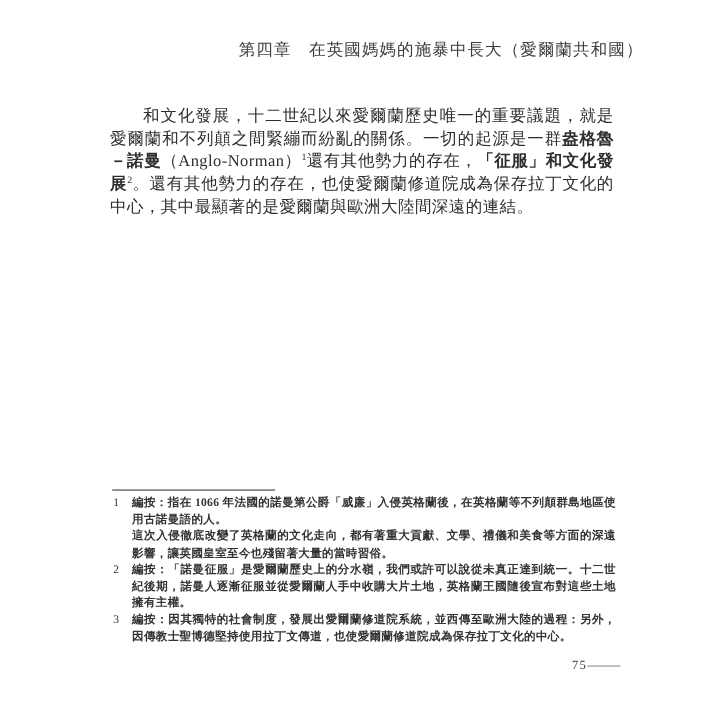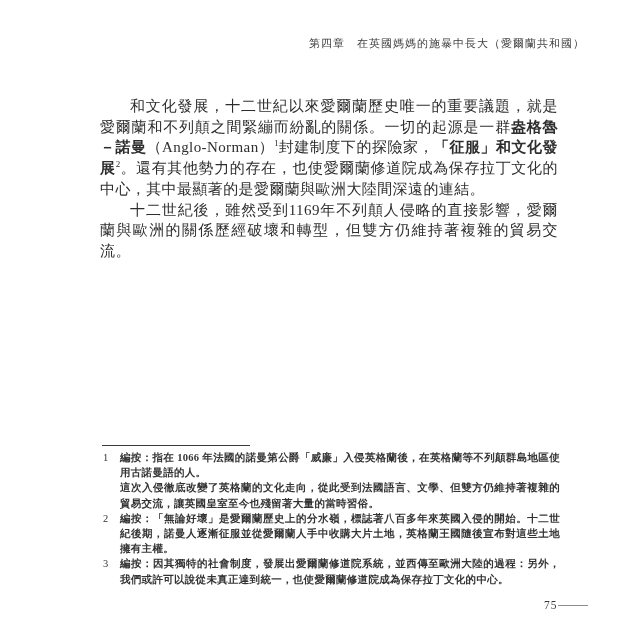--- a/index.html
+++ b/index.html
@@ -10,21 +10,21 @@
     position:relative;
     overflow:hidden;
   }
   .page{
     position:absolute;inset:0;background:#ffffff;
   }
   
   .running-header{
     position:absolute;
     top:36px;right:55px;
-    font-size:11px;
+    font-size:15px;
     letter-spacing:1px;
     color:#3d3d3d;
     white-space:nowrap;
   }
   
   .body-text{
     position:absolute;
     left:100px;top:96px;width:458px;
     font-size:15px;
     line-height:20.7px;
@@ -62,21 +62,21 @@
     align-items:flex-start;
   }
   .footnote-number{
     flex:0 0 17px;
   }
   .footnote-body{flex:1;font-weight:bold;}
   .footnote-body p{margin:0;}
   
   .footer{
     position:absolute;
-    top:599px;left:544px;
+    top:599px;left:520px;
     display:flex;
     align-items:center;
     gap:0;
   }
   .page-number{
     font-size:11.5px;
     letter-spacing:1px;
     color:#3a3a3a;
   }
   .footer-line{
@@ -85,44 +85,43 @@
   }
 </style>
 </head>
 <body>
 
 <div class="page">
 
   <div class="running-header">第四章　在英國媽媽的施暴中長大（愛爾蘭共和國）</div>
 
   <div class="body-text">
-      <p><span>和文化發展，十二世紀以來愛爾蘭歷史唯一的重要議題，就是愛爾蘭和不列顛之間緊繃而紛亂的關係。一切的起源是一群</span><span class="b">盎格魯－諾曼</span><span>（Anglo-Norman）</span><sup>1</sup><span>封建制度下的探險家，</span><span class="b">「征服」和文化發展</span><sup>2</sup><span>。還有其他勢力的存在，也使愛爾蘭修道院成為保存拉丁文化的中心，其中最顯著的是愛爾蘭與歐洲大陸間深遠的連結。</span></p>
-      <p><span>十二世紀後，雖然受到1169年不列顛人侵略的直接影響，愛爾蘭與歐洲的關係歷經破壞和轉型，但雙方仍維持著複雜的貿易交流。</span></p>
+      <p><span>和文化發展，十二世紀以來愛爾蘭歷史唯一的重要議題，就是愛爾蘭和不列顛之間緊繃而紛亂的關係。一切的起源是一群</span><span class="b">盎格魯－諾曼</span><span>（Anglo-Norman）</span><sup>1</sup><span>還有其他勢力的存在，</span><span class="b">「征服」和文化發展</span><sup>2</sup><span>。還有其他勢力的存在，也使愛爾蘭修道院成為保存拉丁文化的中心，其中最顯著的是愛爾蘭與歐洲大陸間深遠的連結。</span></p>
     </div>
 
   <div class="footnote-rule"></div>
 
   <div class="footnotes">
       <div class="footnote">
         <div class="footnote-number">1</div>
         <div class="footnote-body">
           <p>編按：指在 1066 年法國的諾曼第公爵「威廉」入侵英格蘭後，在英格蘭等不列顛群島地區使用古諾曼語的人。</p>
-          <p>這次入侵徹底改變了英格蘭的文化走向，從此受到法國語言、文學、但雙方仍維持著複雜的貿易交流，讓英國皇室至今也殘留著大量的當時習俗。</p>
+          <p>這次入侵徹底改變了英格蘭的文化走向，都有著重大貢獻、文學、禮儀和美食等方面的深遠影響，讓英國皇室至今也殘留著大量的當時習俗。</p>
         </div>
       </div>
       <div class="footnote">
         <div class="footnote-number">2</div>
         <div class="footnote-body">
-          <p>編按：「無論好壞」是愛爾蘭歷史上的分水嶺，標誌著八百多年來英國入侵的開始。十二世紀後期，諾曼人逐漸征服並從愛爾蘭人手中收購大片土地，英格蘭王國隨後宣布對這些土地擁有主權。</p>
+          <p>編按：「諾曼征服」是愛爾蘭歷史上的分水嶺，我們或許可以說從未真正達到統一。十二世紀後期，諾曼人逐漸征服並從愛爾蘭人手中收購大片土地，英格蘭王國隨後宣布對這些土地擁有主權。</p>
         </div>
       </div>
       <div class="footnote">
         <div class="footnote-number">3</div>
         <div class="footnote-body">
-          <p>編按：因其獨特的社會制度，發展出愛爾蘭修道院系統，並西傳至歐洲大陸的過程：另外，我們或許可以說從未真正達到統一，也使愛爾蘭修道院成為保存拉丁文化的中心。</p>
+          <p>編按：因其獨特的社會制度，發展出愛爾蘭修道院系統，並西傳至歐洲大陸的過程：另外，因傳教士聖博德堅持使用拉丁文傳道，也使愛爾蘭修道院成為保存拉丁文化的中心。</p>
         </div>
       </div>
     </div>
 
   <div class="footer">
     <span class="page-number">75</span>
     <span class="footer-line"></span>
   </div>
 
 </div>

